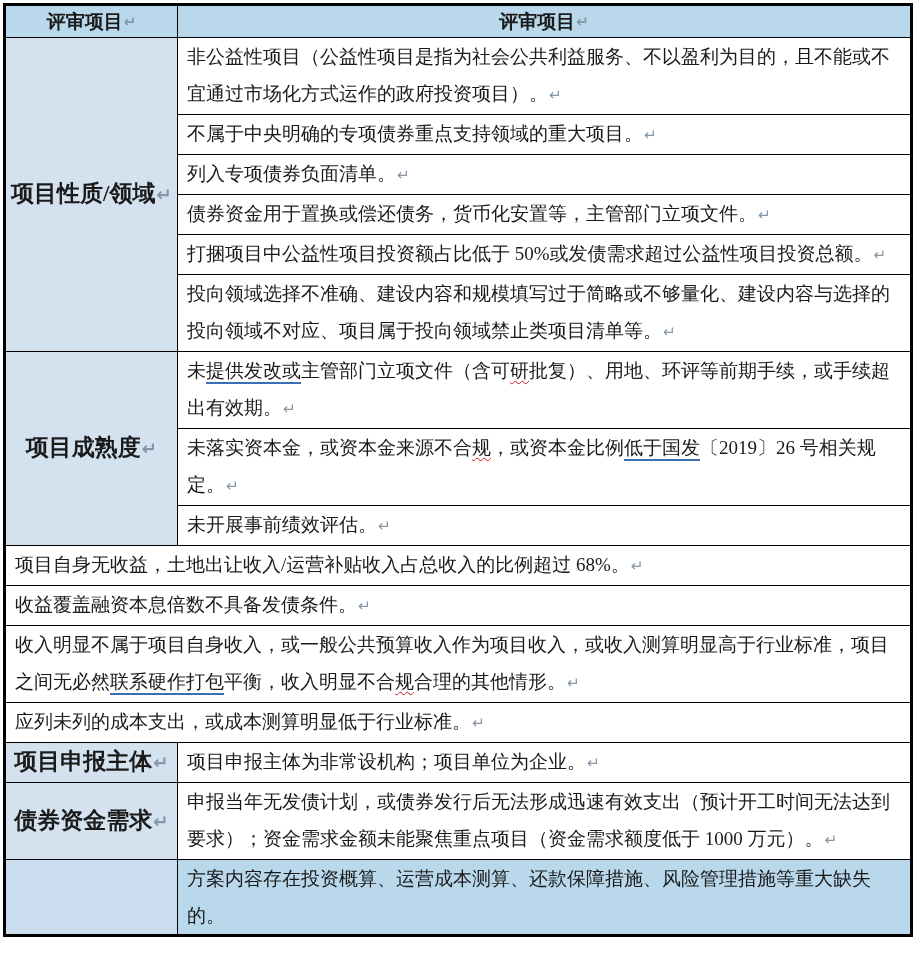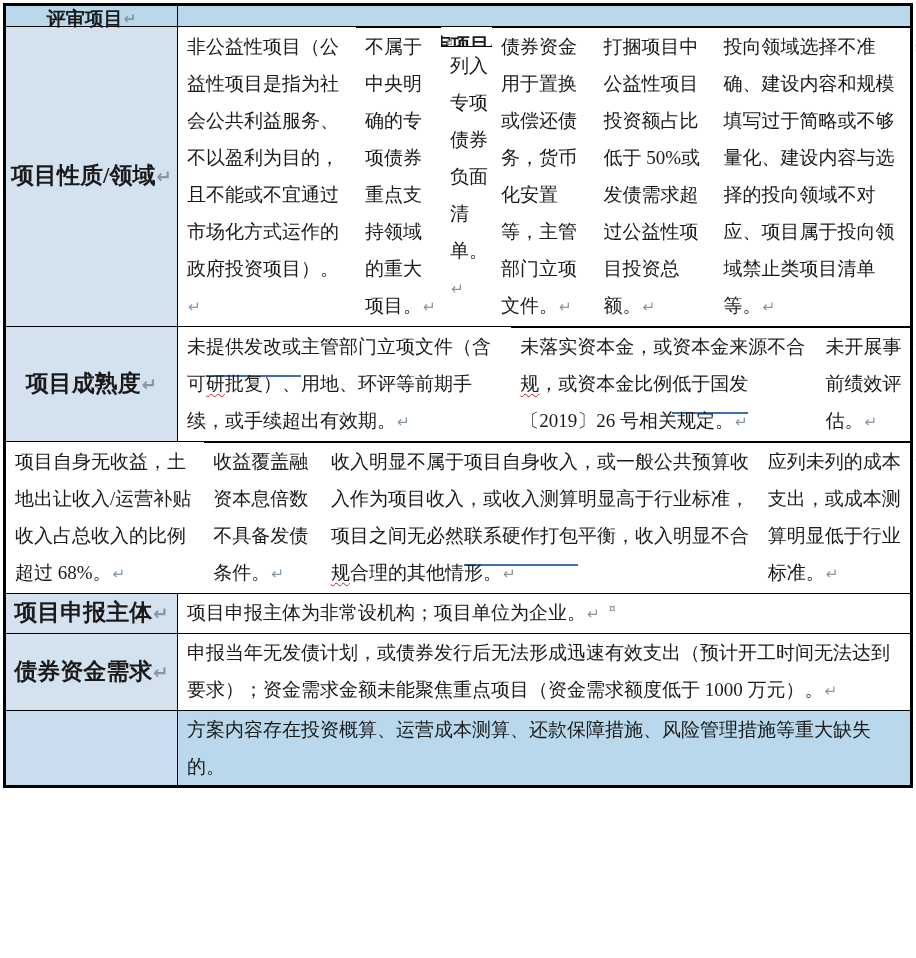--- a/index.html
+++ b/index.html
@@ -7,51 +7,51 @@
     width:916px;height:958px;overflow:hidden;background:#ffffff;position:relative;
     font-family:"Liberation Serif","DejaVu Serif",serif;
     color:#1a1a1a;
   }
   .doc-table{
     position:absolute;left:3px;top:3px;width:904px;
     border:3px solid #000;
     background:#fff;
   }
   .header-row{
-    display:flex;height:20px;background:#b9d8eb;flex-direction:column;
+    display:flex;height:31px;background:#b9d8eb;
   }
   .hcell{
     display:flex;align-items:center;justify-content:center;
     font-weight:bold;font-size:19px;position:relative;
   }
   .hcell.left{width:171px;border-right:1.5px solid #000;}
   .hcell.right{flex:1;}
   .section{display:flex;border-top:1.5px solid #000;}
   .label-cell{
     width:171px;flex:0 0 171px;background:#d4e2ef;
     border-right:1.5px solid #000;
     display:flex;align-items:center;justify-content:center;
     font-weight:bold;font-size:23px;text-align:center;
     line-height:26px;
   }
-  .criteria{flex:1;display:flex;min-width:0;align-items:center;}
+  .criteria{flex:1;display:flex;flex-direction:column;min-width:0;}
   .criterion{
     border-top:1px solid #000;
     padding:0 4px 0 9px;
     font-size:19px;line-height:37px;
     position:relative;background:#fff;
   }
   .criterion:first-child{border-top:none;}
   .section.highlight .label-cell{background:#c9ddee;}
   .section.highlight .criterion{background:#b9d8eb;}
   .pmark{
     color:#8696a7;font-size:0.8em;padding-left:1px;
     font-family:"DejaVu Sans","Liberation Sans",sans-serif;
   }
-  .u-blue{border-bottom:2px solid #3b6fae;padding-bottom:18px;}
+  .u-blue{border-bottom:2px solid #3b6fae;padding-bottom:1px;}
   .u-redwavy{text-decoration:underline wavy #cc1f1f;text-decoration-thickness:1px;text-underline-offset:3px;}
   .rowend{
     position:absolute;right:-12px;top:9px;
     color:#8a8a8a;font-size:11px;line-height:1;
     font-family:"DejaVu Sans","Liberation Sans",sans-serif;
   }
   .header-row .rowend{top:10px;}
 </style>
 </head>
 <body>

